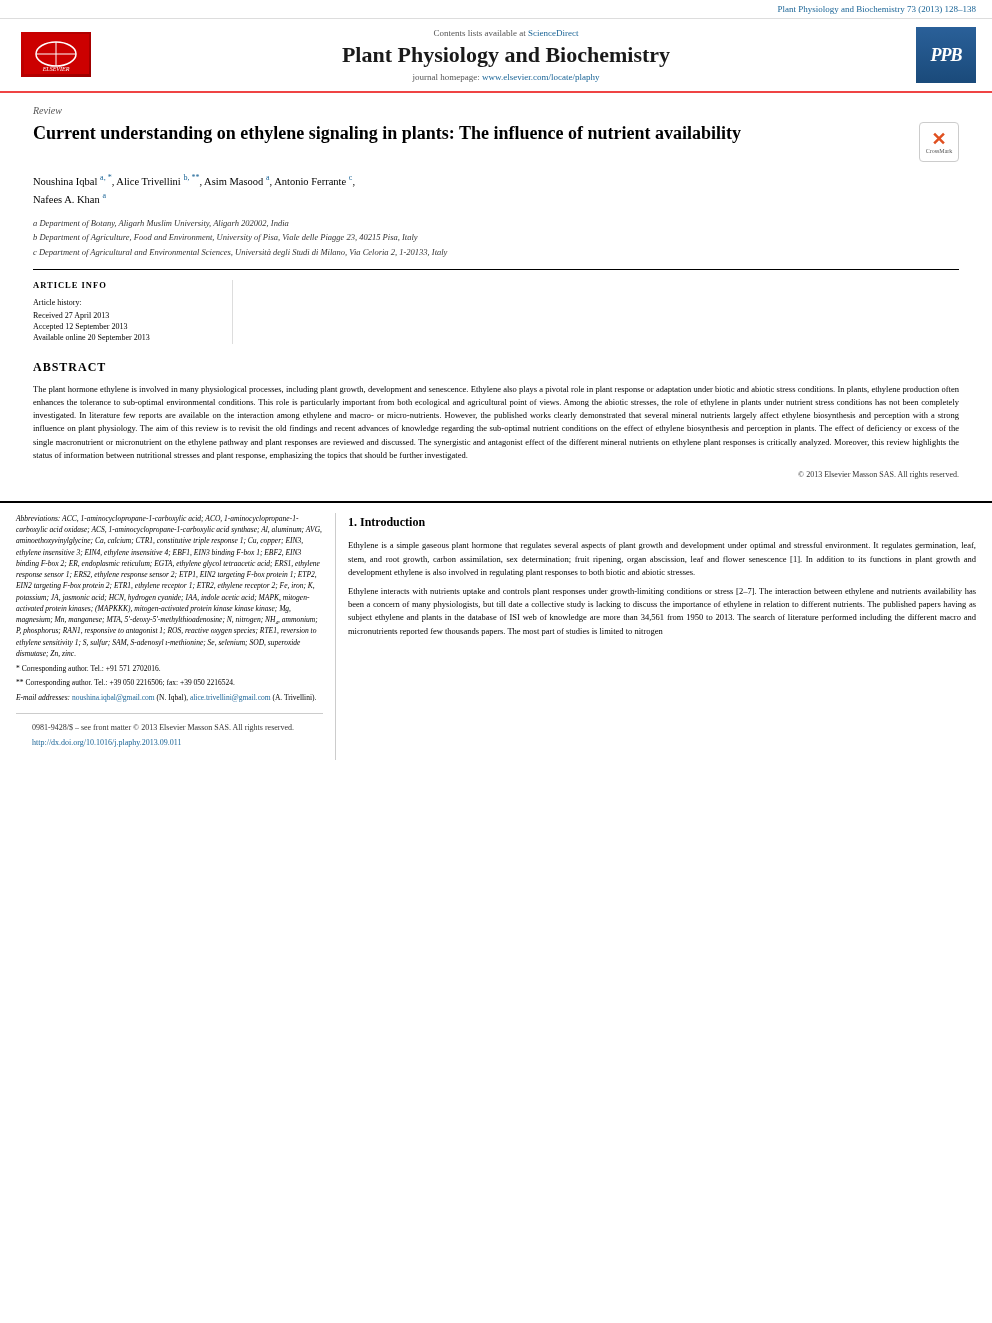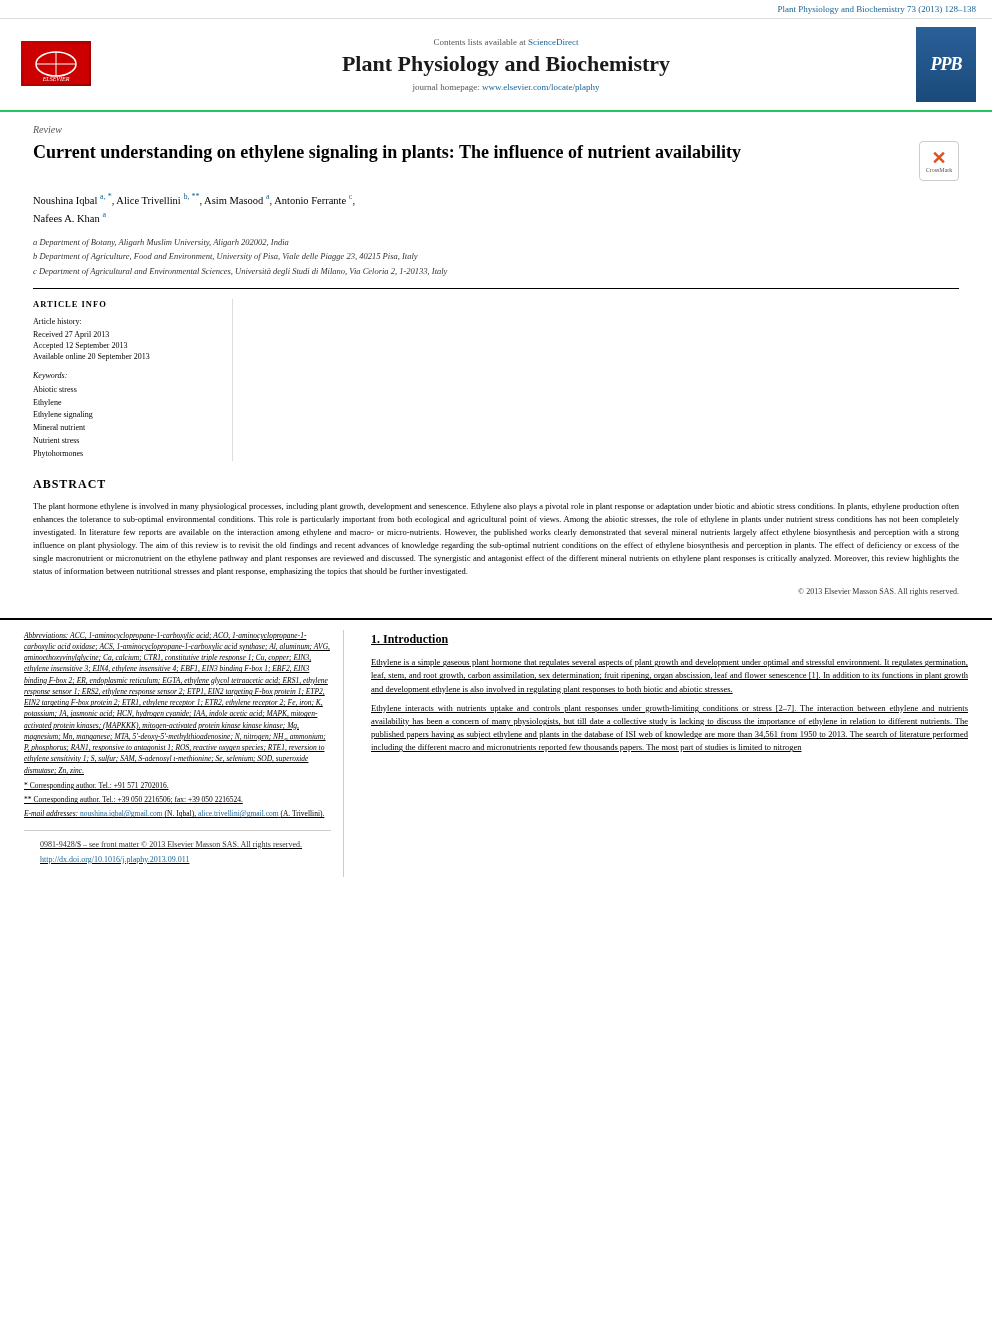--- a/index.html
+++ b/index.html
@@ -15,21 +15,21 @@
       text-align: right;
       padding: 4px 16px;
       font-size: 9px;
       color: #1a6496;
       border-bottom: 1px solid #ddd;
     }
     .journal-header {
       display: flex;
       align-items: center;
       padding: 8px 16px;
-      border-bottom: 2px solid #22c55e;
+      border-bottom: 2px solid #ef4444;
       gap: 10px;
     }
     .elsevier-logo {
       display: flex;
       flex-direction: column;
       align-items: center;
       min-width: 80px;
     }
     .elsevier-logo .logo-img {
       width: 70px;
@@ -72,21 +72,21 @@
       text-decoration: none;
     }
     .ppb-logo {
       min-width: 60px;
       background: linear-gradient(to bottom, #2a6099 0%, #1a4a7a 100%);
       color: white;
       font-size: 18px;
       font-weight: bold;
       font-style: italic;
       width: 55px;
-      height: 75px;
+      height: 56px;
       display: flex;
       align-items: center;
       justify-content: center;
       letter-spacing: -1px;
     }
     .content-area {
       padding: 12px 33px;
     }
     .review-label {
       font-size: 10px;
@@ -211,23 +211,22 @@
       margin-top: 8px;
       color: #333;
     }
     .divider {
       border: none;
       border-top: 2px solid #000;
       margin: 10px 0;
     }
     .bottom-section {
       display: flex;
-      gap: 27px;
-      padding: 0 24px;
-      text-decoration: underline;
+      gap: 12px;
+      padding: 0 16px;
     }
     .footnotes-col {
       width: 320px;
       min-width: 320px;
       font-size: 7.5px;
       line-height: 1.5;
       color: #000;
       border-right: 1px solid #ccc;
       padding-right: 12px;
     }
@@ -330,29 +329,20 @@
   </div>
 
   <div class="two-col">
     <div class="article-info-col">
       <h3>ARTICLE INFO</h3>
       <div class="article-history">
         <h4>Article history:</h4>
         <p>Received 27 April 2013</p>
         <p>Accepted 12 September 2013</p>
         <p>Available online 20 September 2013</p>
-      </div>
-      <div class="keywords-section">
-        <h4>Keywords:</h4>
-        <p>Abiotic stress</p>
-        <p>Ethylene</p>
-        <p>Ethylene signaling</p>
-        <p>Mineral nutrient</p>
-        <p>Nutrient stress</p>
-        <p>Phytohormones</p>
       </div>
     </div>
 
     <div class="abstract-col">
       <h3>ABSTRACT</h3>
       <div class="abstract-text">The plant hormone ethylene is involved in many physiological processes, including plant growth, development and senescence. Ethylene also plays a pivotal role in plant response or adaptation under biotic and abiotic stress conditions. In plants, ethylene production often enhances the tolerance to sub-optimal environmental conditions. This role is particularly important from both ecological and agricultural point of views. Among the abiotic stresses, the role of ethylene in plants under nutrient stress conditions has not been completely investigated. In literature few reports are available on the interaction among ethylene and macro- or micro-nutrients. However, the published works clearly demonstrated that several mineral nutrients largely affect ethylene biosynthesis and perception with a strong influence on plant physiology. The aim of this review is to revisit the old findings and recent advances of knowledge regarding the sub-optimal nutrient conditions on the effect of ethylene biosynthesis and perception in plants. The effect of deficiency or excess of the single macronutrient or micronutrient on the ethylene pathway and plant responses are reviewed and discussed. The synergistic and antagonist effect of the different mineral nutrients on ethylene plant responses is critically analyzed. Moreover, this review highlights the status of information between nutritional stresses and plant response, emphasizing the topics that should be further investigated.</div>
       <div class="copyright-line">© 2013 Elsevier Masson SAS. All rights reserved.</div>
     </div>
   </div>
 </div>

